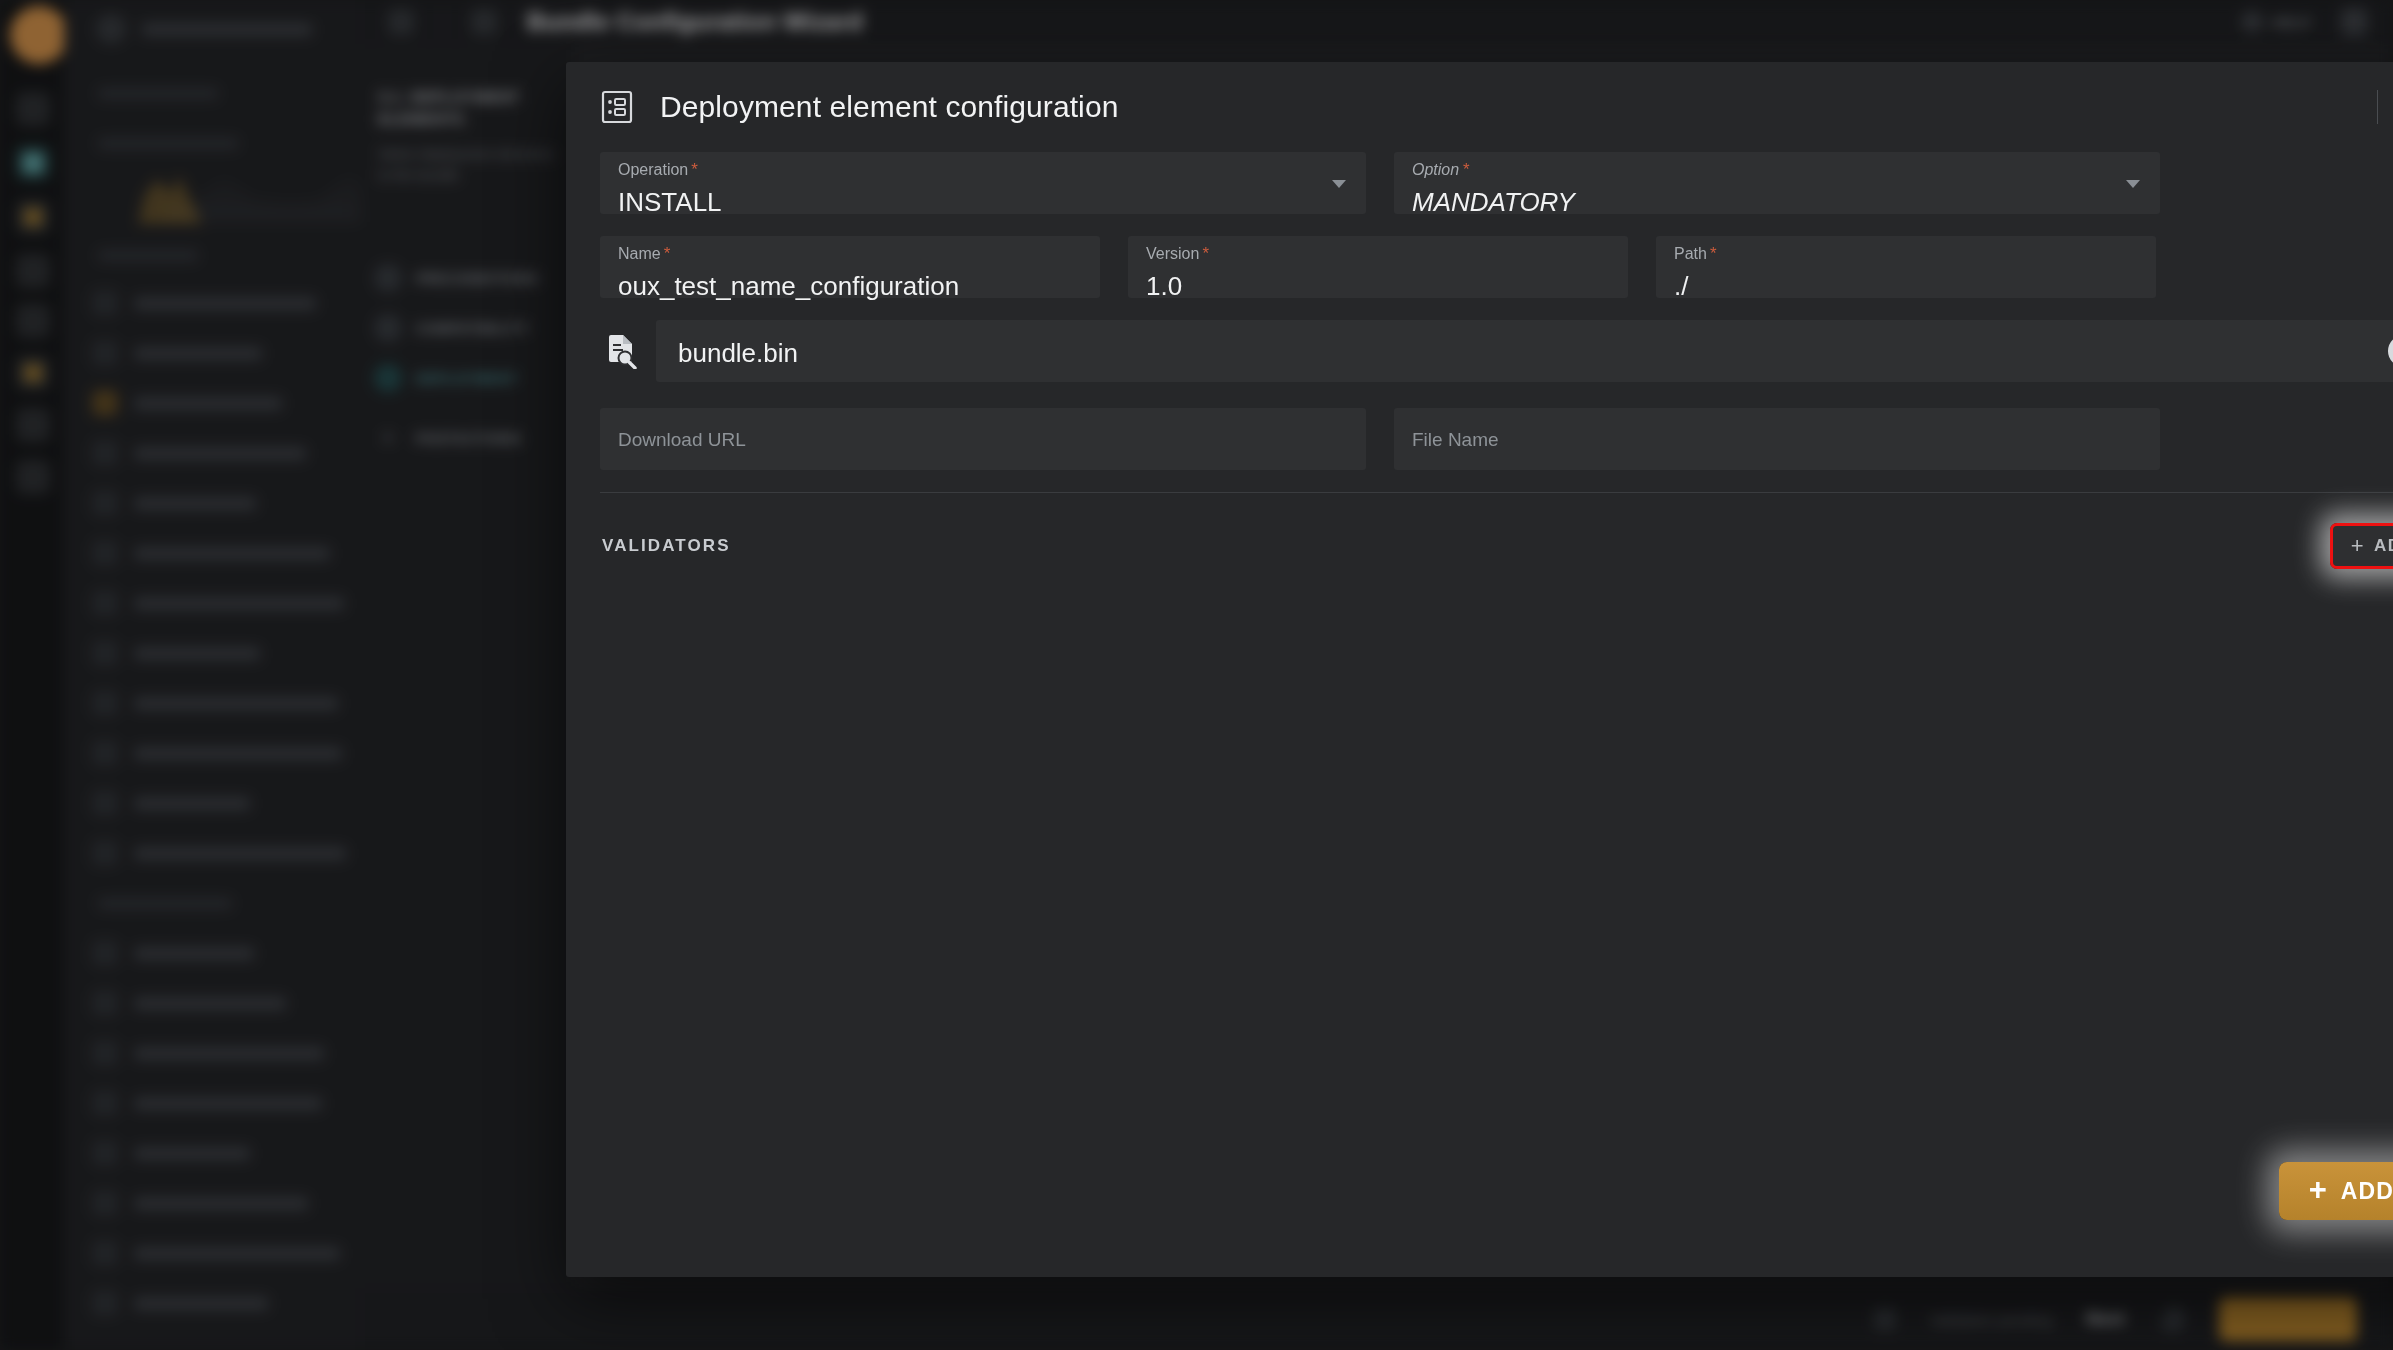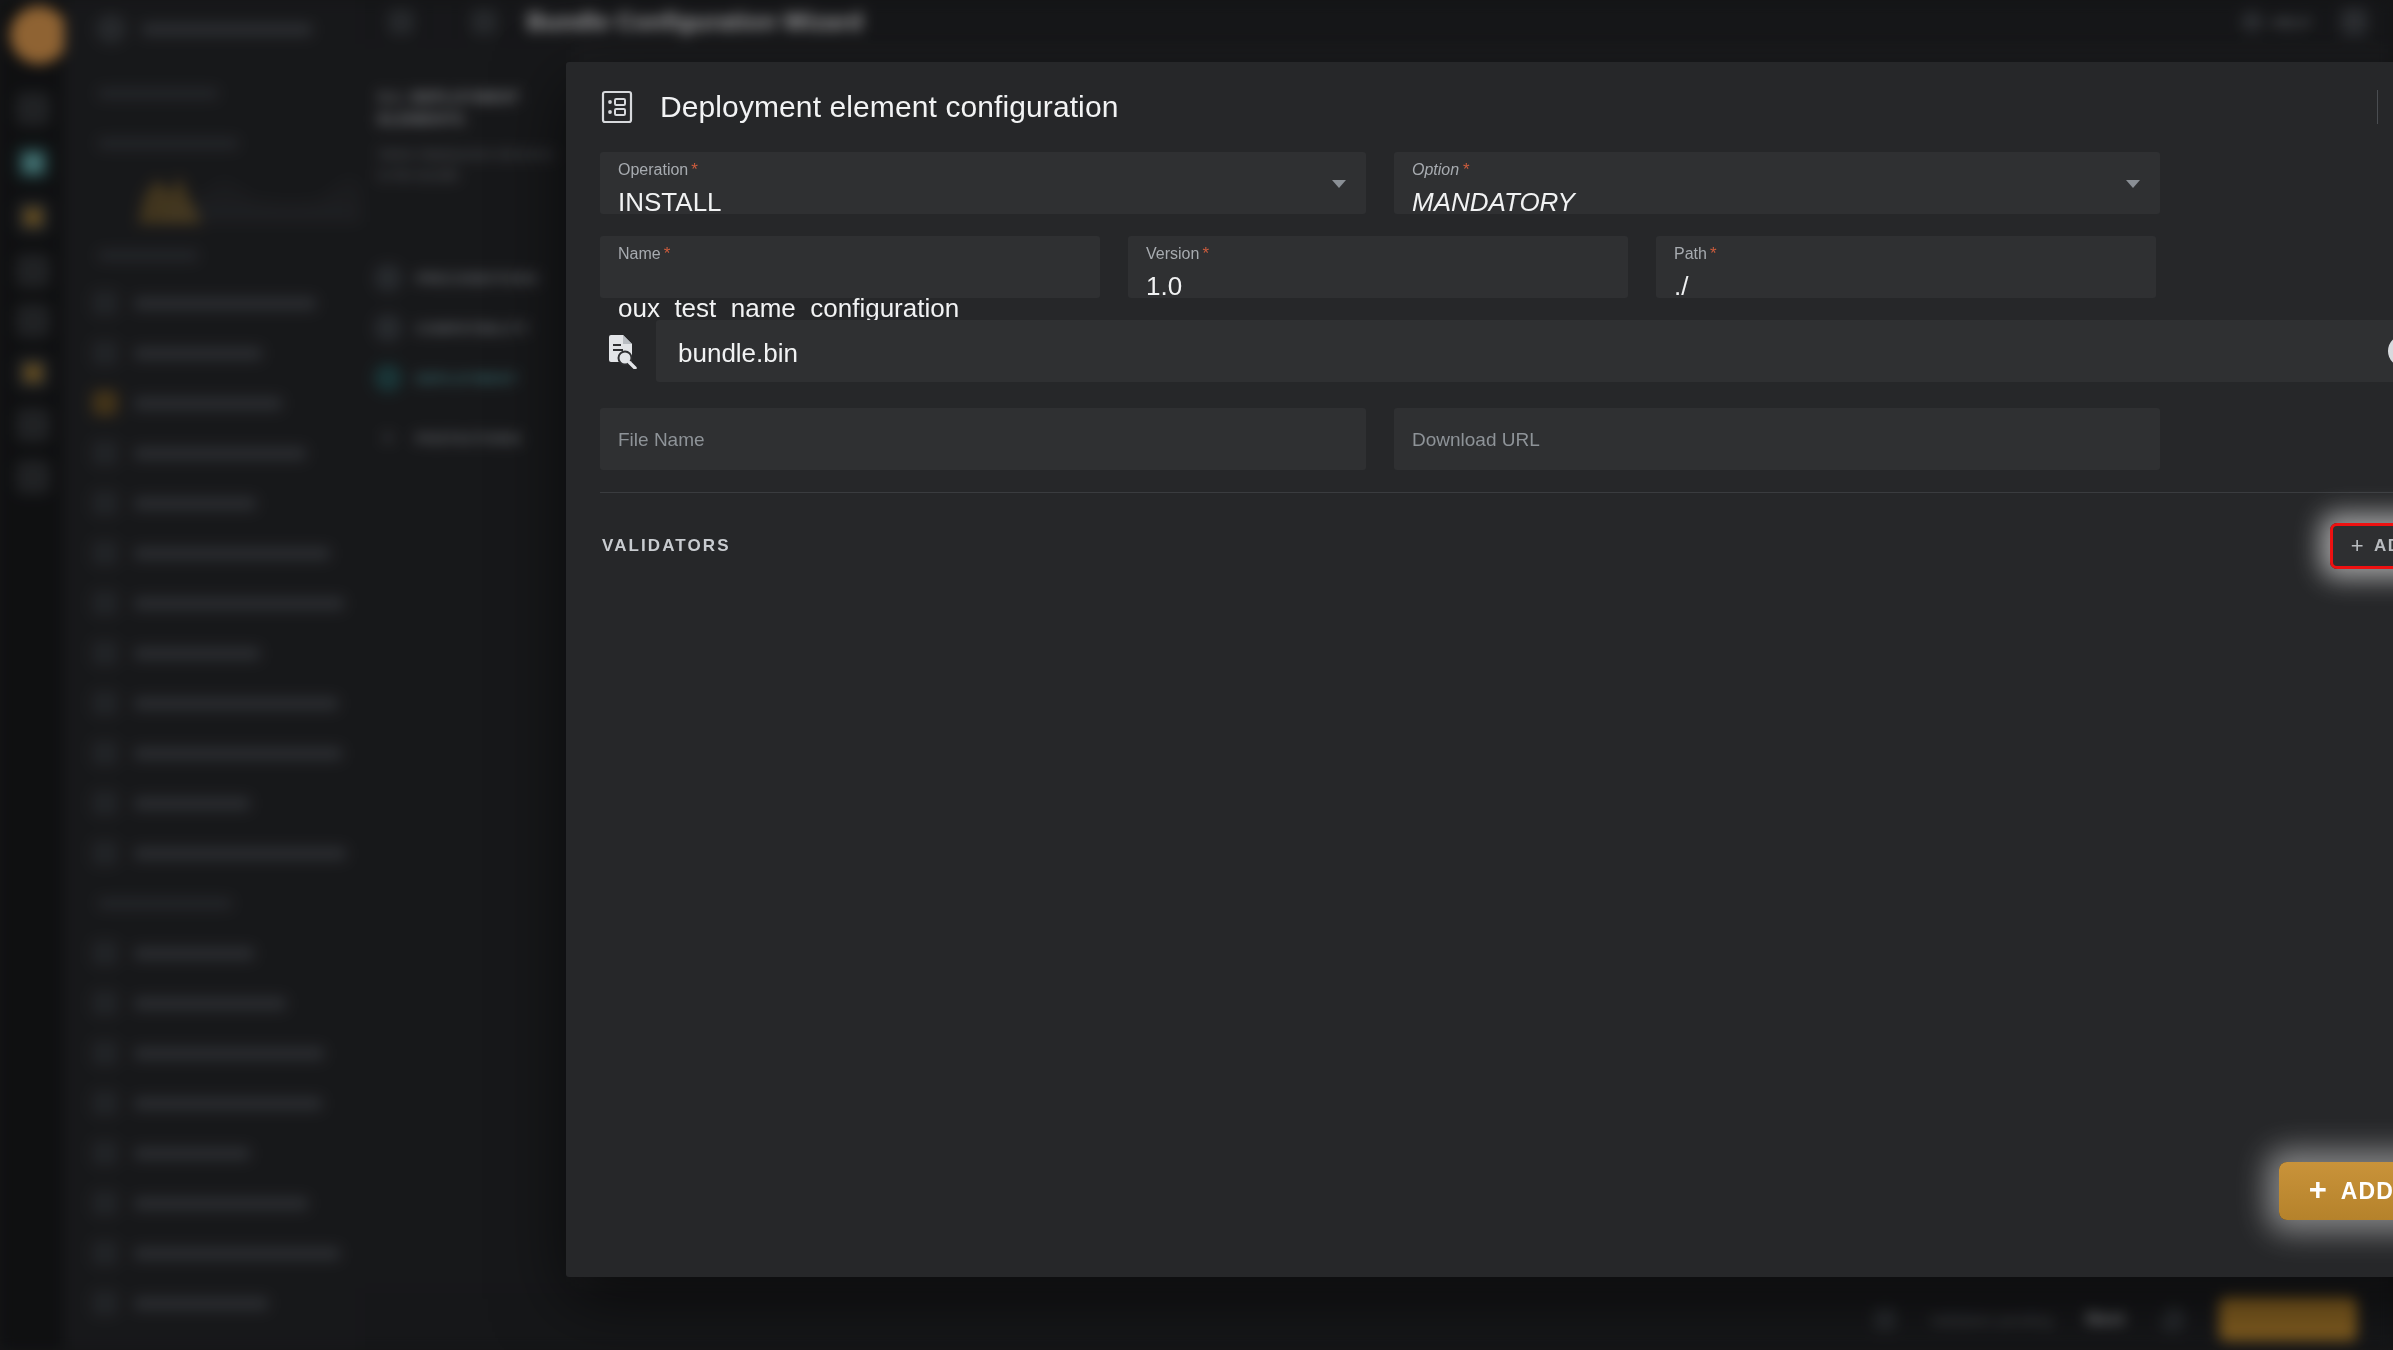--- a/index.html
+++ b/index.html
@@ -138,21 +138,21 @@
   .f-value { color:#f1f2f3; font-size:26px; line-height:1; margin-top:11px; white-space:nowrap; }
   .f-placeholder { color:#8e9398; font-size:19px; line-height:1; }
   .caret {
     position:absolute; right:20px; top:50%; margin-top:-3px;
     width:0; height:0; border-left:7px solid transparent; border-right:7px solid transparent;
     border-top:8px solid #8a8f95;
   }
 
   .w-operation { width:766px; }
   .w-option    { width:766px;font-style:italic; }
-  .w-name      { width:500px;gap:22px; }
+  .w-name      { width:500px; }
   .w-version   { width:500px; }
   .w-path      { width:500px; }
   .w-type      { width:1560px; }
   .w-url       { width:766px; }
   .w-file      { width:766px; }
 
   .drop-row { display:flex; align-items:center; gap:18px; margin-bottom:26px; }
   .drop-icon { width:34px; height:36px; flex:none; margin-left:4px; }
   .drop-field {
     flex:1; background:#2f3032; border-radius:3px; height:62px;
@@ -442,25 +442,25 @@
           <div class="f-value">bundle.bin</div>
           <span class="drop-clear">
             <svg width="16" height="16" viewBox="0 0 16 16">
               <path d="M4 4 L12 12 M12 4 L4 12" stroke="#3a3c3f" stroke-width="2.1" stroke-linecap="round"></path>
             </svg>
           </span>
         </div>
       </div>
 
       <div class="row">
+        <div class="field empty w-url">
+          <div class="f-placeholder">Download URL</div>
+        </div>
         <div class="field empty w-file">
           <div class="f-placeholder">File Name</div>
-        </div>
-        <div class="field empty w-url">
-          <div class="f-placeholder">Download URL</div>
         </div>
       </div>
 
       <div class="divider"></div>
 
       <div class="validators">
         <div class="val-title">VALIDATORS</div>
         <div class="highlight-box">
           <button class="add-ghost">
             <span class="pl">+</span>

